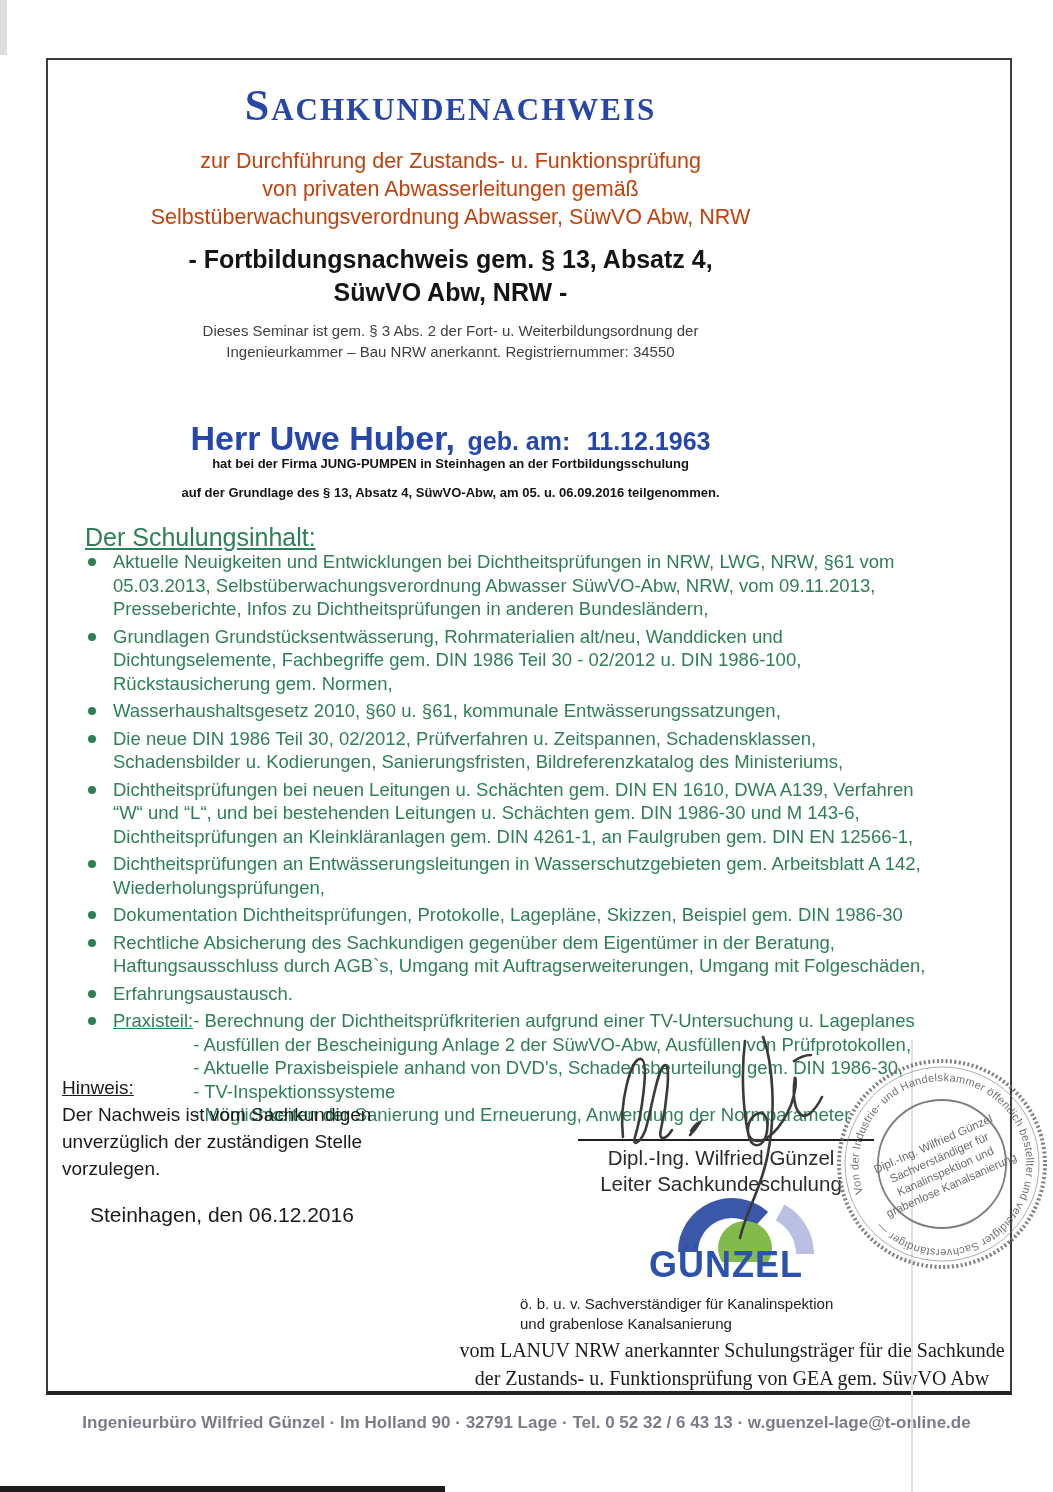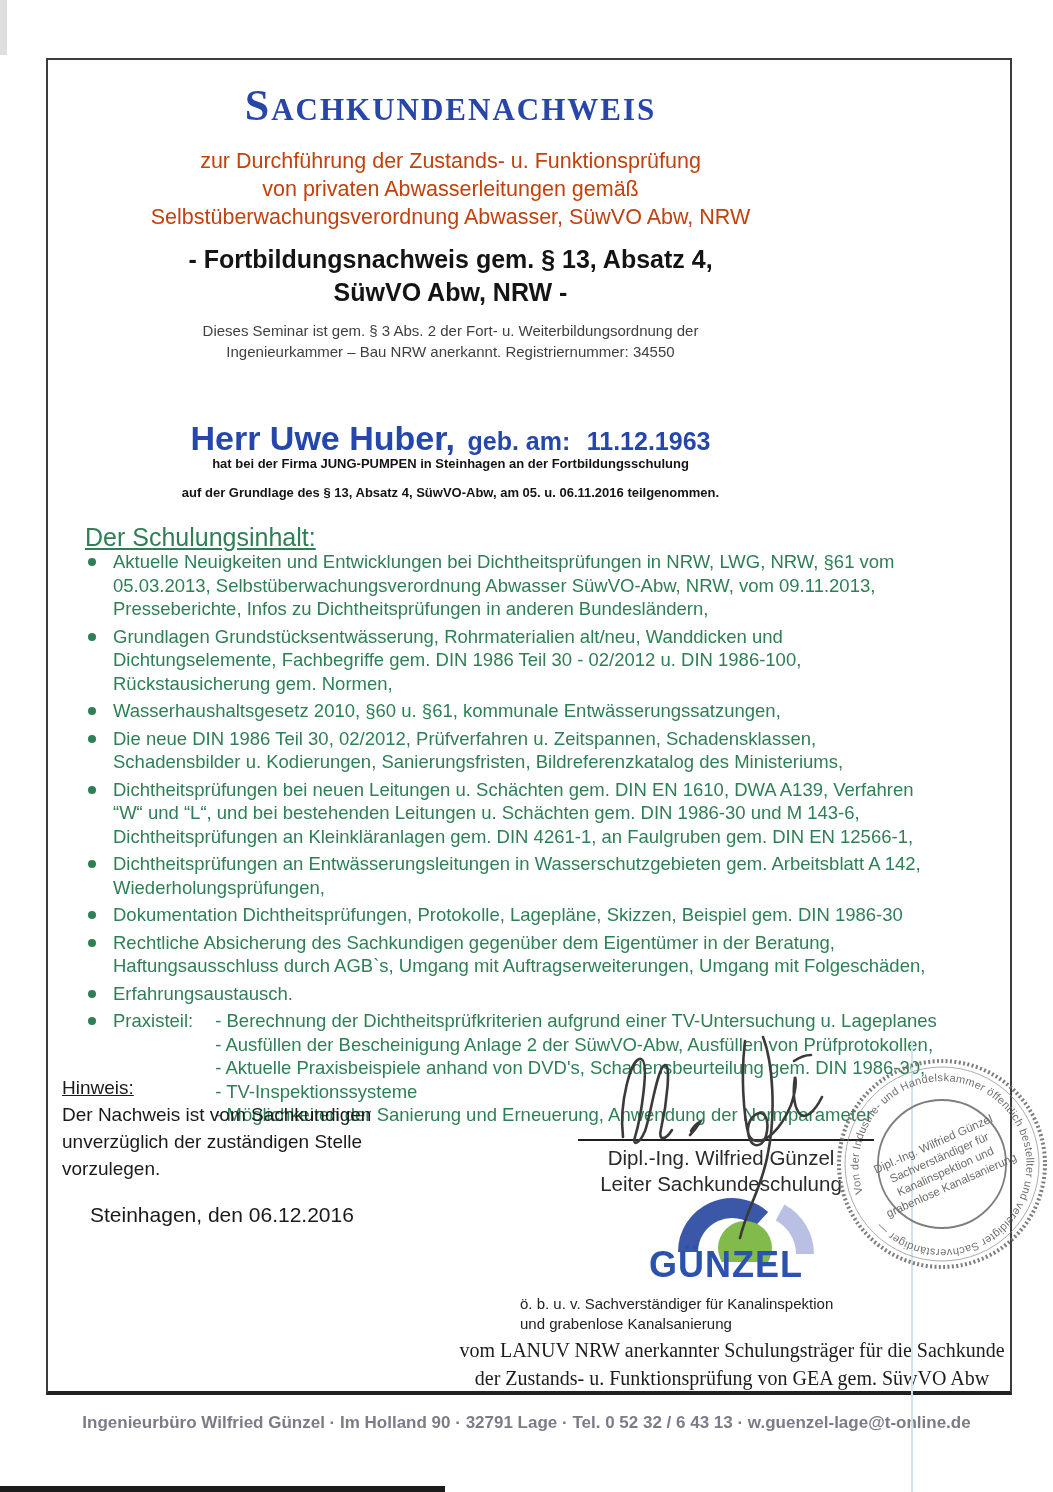--- a/index.html
+++ b/index.html
@@ -32,21 +32,21 @@
   ul.schulung-list {
     position:absolute; left:85px; top:550px; width:862px; margin:0; padding:0;
     list-style:none; color:#2e7f55; font-size:18.5px; line-height:23.5px;
   }
   ul.schulung-list li { position:relative; padding-left:28px; margin-bottom:4px; }
   ul.schulung-list li::before {
     content:""; position:absolute; left:3px; top:8px; width:8px; height:8px;
     border-radius:50%; background:#2e7f55;
   }
   li.praxis { display:flex; align-items:flex-start; }
-  .praxis-label { margin-right:22px; white-space:nowrap; }
+  .praxis-label { text-decoration:underline; margin-right:0; white-space:nowrap; }
   .praxis-subs div { white-space:nowrap; }
 
   .hinweis { position:absolute; left:62px; top:1074px; font-size:19px; line-height:27px; color:#1a1a1a; }
   .hinweis .hd { text-decoration:underline; }
   .place-date { position:absolute; left:90px; top:1203px; font-size:21px; color:#1a1a1a; }
 
   .sig-line { position:absolute; left:578px; top:1139px; width:296px; border-top:2px solid #1f1f1f; }
   .sig-name { position:absolute; left:566px; top:1145px; width:310px; text-align:center; font-size:20.5px; line-height:26px; color:#2a2a2a; }
   .sig-scribble { position:absolute; left:595px; top:1033px; width:262px; height:212px; z-index:5; pointer-events:none; }
 
@@ -92,21 +92,21 @@
   </div>
 
   <div class="centered name-line">
     <span class="big">Herr Uwe Huber,</span>
     <span class="small">geb. am:</span>
     <span class="date">11.12.1963</span>
   </div>
 
   <div class="centered participation">
     <div>hat bei der Firma JUNG-PUMPEN in Steinhagen an der Fortbildungsschulung</div>
-    <div>auf der Grundlage des § 13, Absatz 4, SüwVO-Abw, am 05. u. 06.11.2016 teilgenommen.</div>
+    <div>auf der Grundlage des § 13, Absatz 4, SüwVO-Abw, am 05. u. 06.09.2016 teilgenommen.</div>
   </div>
 
   <div class="schulung-heading">Der Schulungsinhalt:</div>
 
   <ul class="schulung-list">
     <li><span>Aktuelle Neuigkeiten und Entwicklungen bei Dichtheitsprüfungen in NRW, LWG, NRW, §61 vom 05.03.2013, Selbstüberwachungsverordnung Abwasser SüwVO-Abw, NRW, vom 09.11.2013, Presseberichte, Infos zu Dichtheitsprüfungen in anderen Bundesländern,</span></li>
     <li><span>Grundlagen Grundstücksentwässerung, Rohrmaterialien alt/neu, Wanddicken und Dichtungselemente, Fachbegriffe gem. DIN 1986 Teil 30 - 02/2012 u. DIN 1986-100, Rückstausicherung gem. Normen,</span></li>
     <li><span>Wasserhaushaltsgesetz 2010, §60 u. §61, kommunale Entwässerungssatzungen,</span></li>
     <li><span>Die neue DIN 1986 Teil 30, 02/2012, Prüfverfahren u. Zeitspannen, Schadensklassen, Schadensbilder u. Kodierungen, Sanierungsfristen, Bildreferenzkatalog des Ministeriums,</span></li>
     <li><span>Dichtheitsprüfungen bei neuen Leitungen u. Schächten gem. DIN EN 1610, DWA A139, Verfahren “W“ und “L“, und bei bestehenden Leitungen u. Schächten gem. DIN 1986-30 und M 143-6, Dichtheitsprüfungen an Kleinkläranlagen gem. DIN 4261-1, an Faulgruben gem. DIN EN 12566-1,</span></li>

